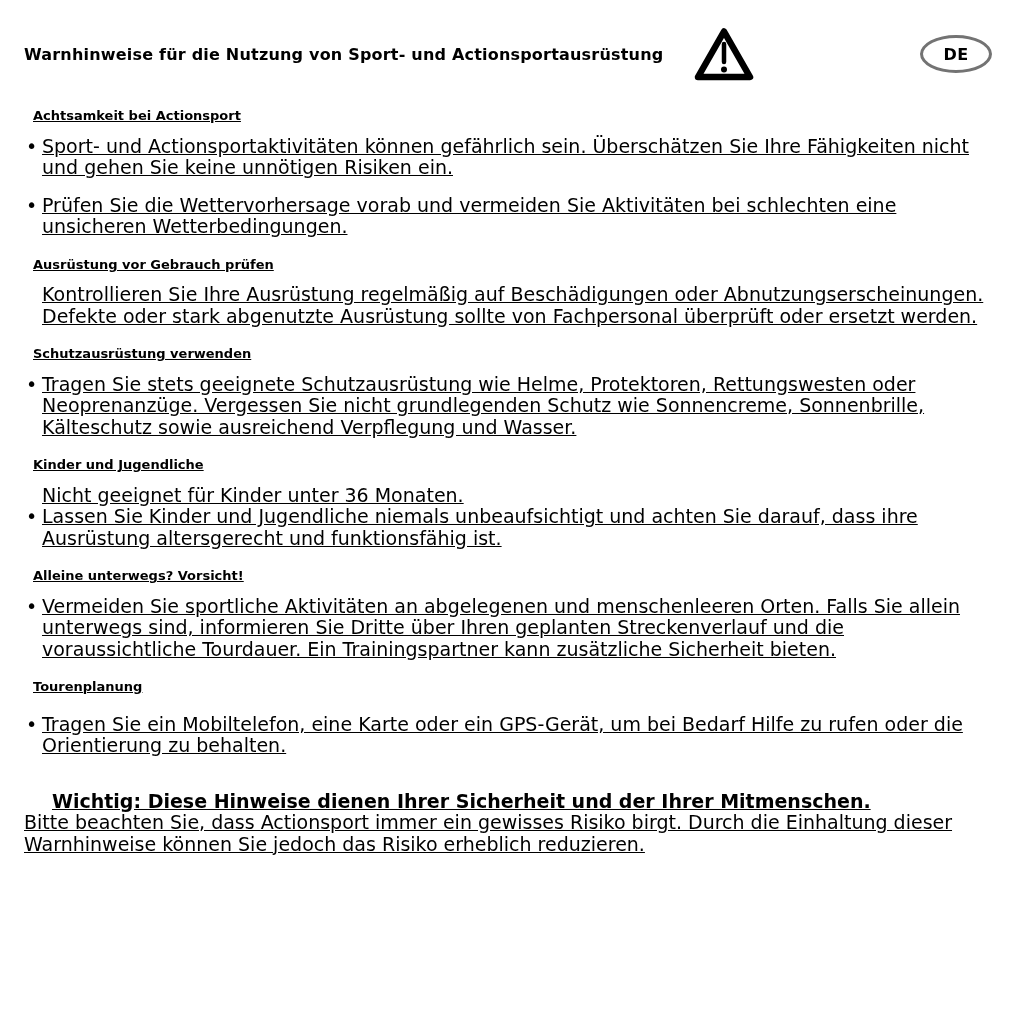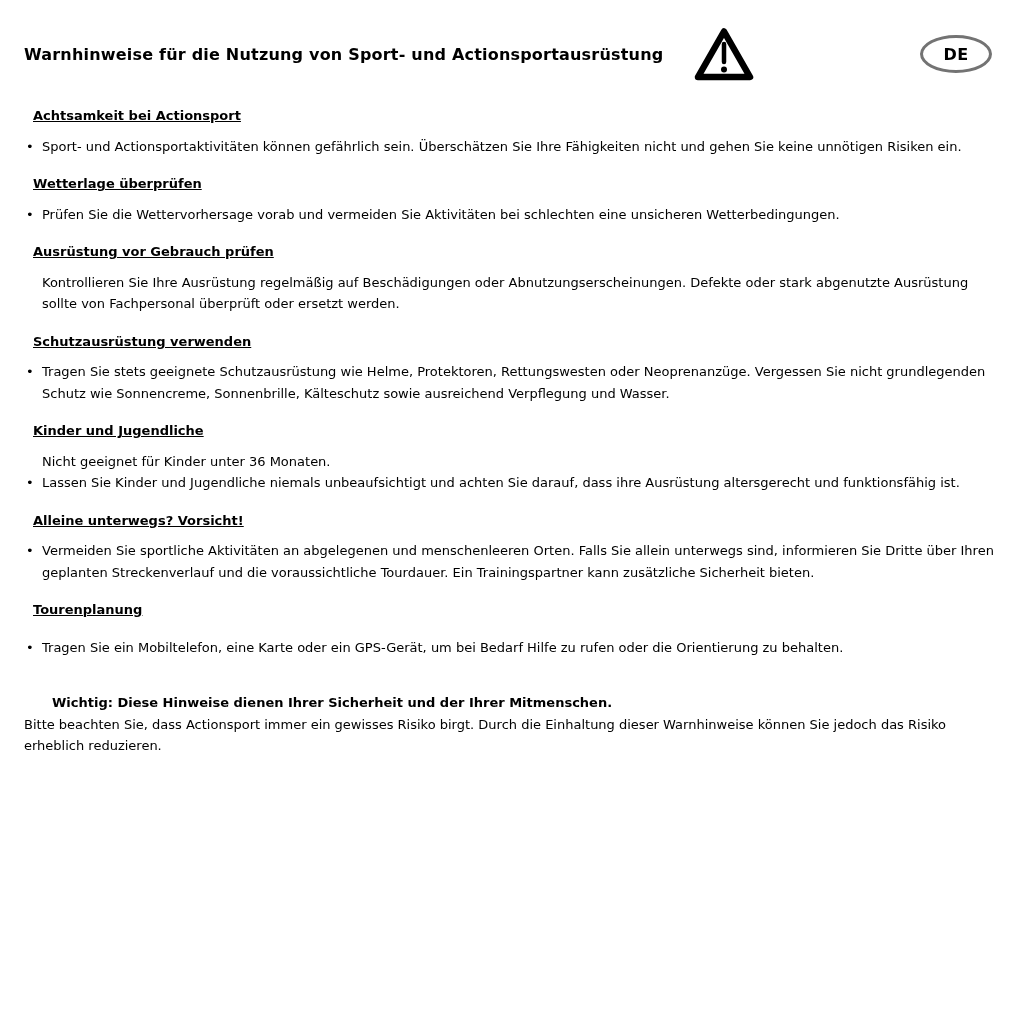--- a/index.html
+++ b/index.html
@@ -52,23 +52,24 @@
   section { margin: 0 0 16px 0; }
   h2 {
     margin: 9px;
     font-size: 13px;
     line-height: 21.5px;
     font-weight: bold;
     text-decoration: underline;
   }
   p {
     margin: 0;
-    font-size: 13px;
+    font-size: 19px;
     line-height: 21.5px;
     max-width: 958px;
+    text-decoration: underline;
   }
   .bullet {
     position: relative;
     padding-left: 18px;
   }
   .bullet::before {
     content: "\2022";
     position: absolute;
     left: 2px;
     top: 0;
@@ -100,21 +101,20 @@
 
   <main>
 
     <section>
       <h2>Achtsamkeit bei Actionsport</h2>
       <p class="bullet">Sport- und Actionsportaktivitäten können gefährlich sein. Überschätzen Sie Ihre Fähigkeiten nicht und gehen Sie keine unnötigen Risiken ein.</p>
     </section>
 
 
     <section>
-      <h2>Wetterlage überprüfen</h2>
       <p class="bullet">Prüfen Sie die Wettervorhersage vorab und vermeiden Sie Aktivitäten bei schlechten eine unsicheren Wetterbedingungen.</p>
     </section>
 
     <section>
       <h2>Ausrüstung vor Gebrauch prüfen</h2>
       <p class="indent">Kontrollieren Sie Ihre Ausrüstung regelmäßig auf Beschädigungen oder Abnutzungserscheinungen. Defekte oder stark abgenutzte Ausrüstung sollte von Fachpersonal überprüft oder ersetzt werden.</p>
     </section>
 
     <section>
       <h2>Schutzausrüstung verwenden</h2>

